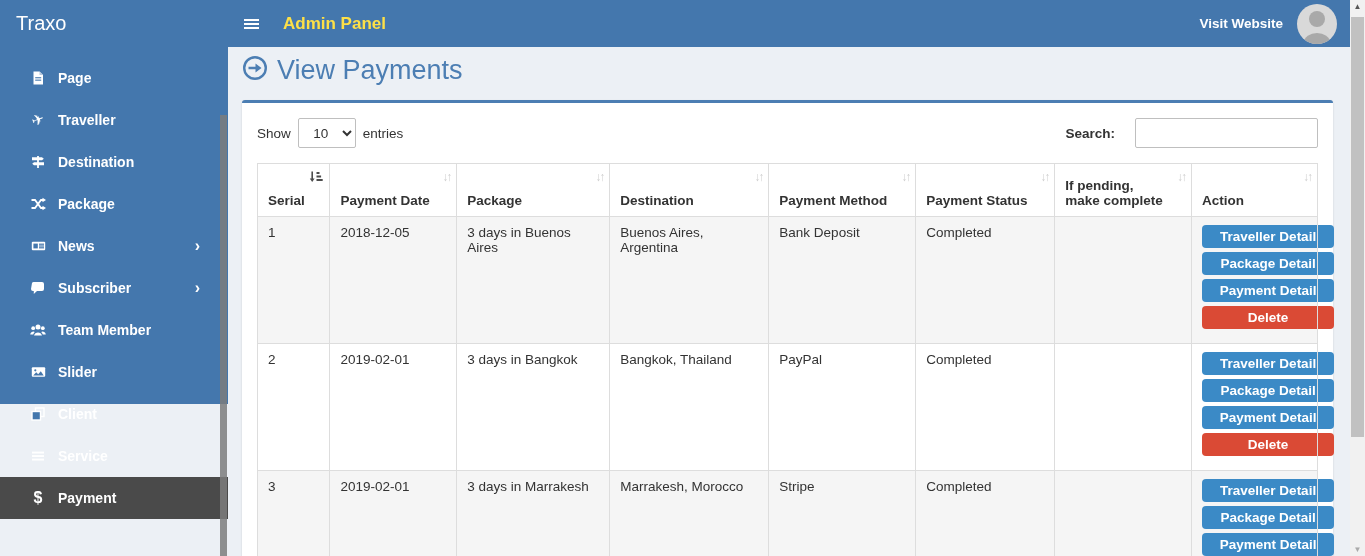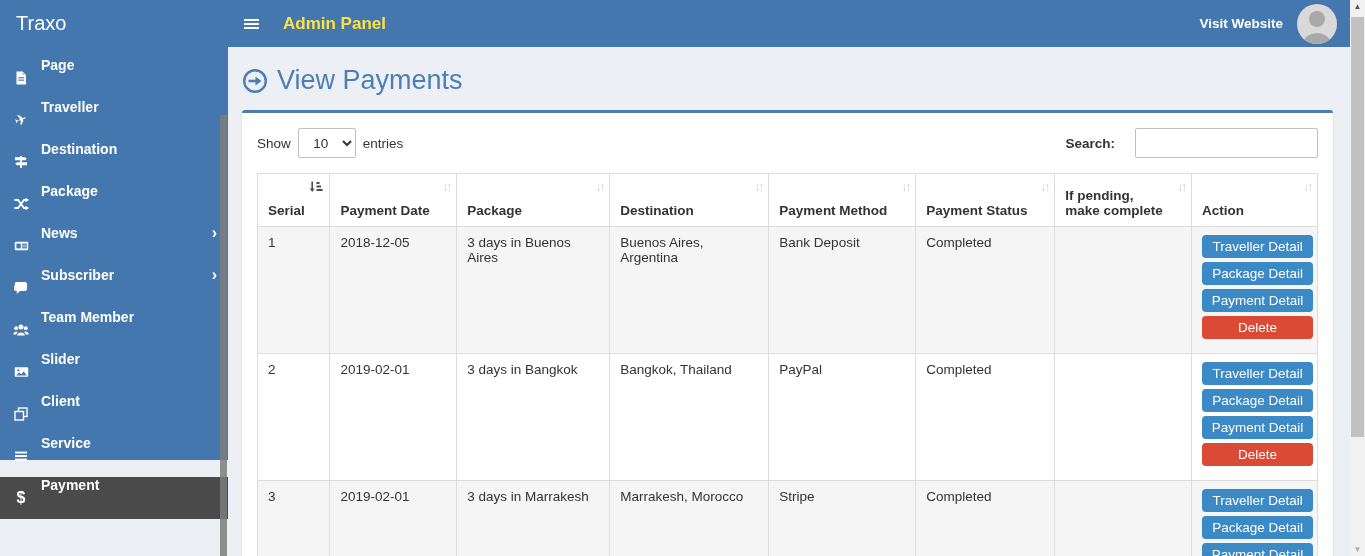--- a/index.html
+++ b/index.html
@@ -1,42 +1,42 @@
 <!DOCTYPE html>
 <html><head>
 <meta charset="utf-8">
 <style>
   * { margin:0; padding:0; box-sizing:border-box; }
   html,body { width:1365px; height:556px; overflow:hidden; font-family:"Liberation Sans", sans-serif; background:#ecf0f5; }
 
   
-  .sidebar { position:absolute; left:0; top:0; width:228px; height:460px; background:#4477ad; z-index:5; }
+  .sidebar { position:absolute; left:0; top:0; width:228px; height:404px; background:#4477ad; z-index:5; }
   .brand { height:47px; line-height:47px; padding-left:16px; color:#fff; font-size:20px; }
   .menu { list-style:none; margin-top:10px; }
-  .menu-item { display:flex; height:42px; padding:0 11px; color:#fff; cursor:pointer; }
+  .menu-item { display:flex; align-items:center; height:42px; padding:0 28px; color:#fff; cursor:pointer; }
   .menu-item.active { background:#4a4a4a; }
   .menu-item .micon { width:20px; margin-right:10px; display:flex; align-items:center; justify-content:center; font-size:15px; }
   .menu-item .mlabel { font-size:14px; font-weight:bold; }
   .menu-item .chev { margin-left:auto; font-size:16px; font-weight:bold; line-height:1; }
   .side-scroll-thumb { position:absolute; top:115px; right:1px; width:7px; height:441px; background:rgba(125,125,125,0.85); z-index:9; }
 
   
   .topbar { position:absolute; left:228px; top:0; right:0; height:47px; background:#4477ad; display:flex; align-items:center; z-index:4; }
   .hamburger { width:15px; margin-left:16px; cursor:pointer; }
   .hamburger span { display:block; height:2px; background:#fff; margin:2px 0; }
   .topbar-title { color:#fde047; font-size:17px; font-weight:bold; margin-left:24px; }
   .topbar-spacer { flex:1; }
   .visit-website { color:#fff; font-size:13.5px; font-weight:bold; margin-right:14px; cursor:pointer; }
   .avatar { width:40px; height:40px; border-radius:50%; background:#d9d9d9; margin-right:28px; position:relative; overflow:hidden; cursor:pointer; }
   .avatar .head { position:absolute; top:7px; left:12px; width:16px; height:16px; border-radius:50%; background:#a9a9a9; }
   .avatar .body { position:absolute; bottom:-7px; left:7px; width:26px; height:18px; border-radius:50% 50% 0 0; background:#a9a9a9; }
 
   
   .content { position:absolute; left:228px; top:47px; right:0; bottom:0; background:#ecf0f5; overflow:hidden; }
-  .page-heading { display:flex; align-items:center; margin:18px 0 14px 14px; color:#4c7eb3; }
+  .page-heading { display:flex; margin:8px 0 14px 14px; color:#4c7eb3; }
   .page-heading .ph-icon { margin-right:9px; display:flex; }
   .page-heading .ph-text { font-size:27px; }
 
   .card { position:relative; width:1091px; margin-left:14px; background:#fff; border-top:3px solid #4c7eb3; border-radius:3px 3px 0 0; box-shadow:0 1px 2px rgba(0,0,0,0.15); padding:15px; height:900px; }
 
   .controls { display:flex; align-items:center; margin-bottom:15px; font-size:13.5px; color:#333; }
   .length-select { width:58px; height:30px; margin:0 7px; border:1px solid #bfbfbf; border-radius:2px; font-size:13.5px; color:#333; text-align:center; background:#fff; font-family:"Liberation Sans", sans-serif; }
   .controls .spacer { flex:1; }
   .search-label { margin-right:20px;font-weight:bold; }
   .search-input { width:183px; height:30px; border:1px solid #bfbfbf; border-radius:2px; padding:0 8px; font-size:13.5px; font-family:"Liberation Sans", sans-serif; }
@@ -44,21 +44,21 @@
   
   table { width:100%; border-collapse:collapse; table-layout:fixed; }
   th, td { border:1px solid #ddd; font-size:13.5px; color:#333; }
   th { position:relative; vertical-align:bottom; text-align:left; padding:8px 22px 8px 10px; height:53px; font-weight:bold; }
   .sort-arrows { position:absolute; top:6px; right:6px; color:#cfcfcf; font-size:12px; letter-spacing:-2px; font-weight:normal; }
   .sort-asc-active { position:absolute; top:7px; right:6px; }
   td { vertical-align:top; padding:8px 10px; }
   tr.odd td { background:#f5f5f5; }
   tr.r1, tr.r2 { height:127px; }
 
-  .btn { display:block; width:111px; padding:4px 0; margin:0 0 4px 0; border:none; border-radius:4px; color:#fff; font-size:13.5px; text-align:center; cursor:pointer; font-family:"Liberation Sans", sans-serif; }
+  .btn { display:block; width:132px; padding:4px 0; margin:0 0 4px 0; border:none; border-radius:4px; color:#fff; font-size:13.5px; text-align:center; cursor:pointer; font-family:"Liberation Sans", sans-serif;font-weight:bold; }
   .btn-blue { background:#3b8ac6; }
   .btn-red { background:#da4a35; }
 
   
   .v-scrollbar { position:absolute; right:0; top:0; width:15px; height:556px; background:#f1f1f1; z-index:50; }
   .v-scrollbar .arrow-up { position:absolute; top:2px; left:0; width:15px; text-align:center; font-size:8px; color:#555; }
   .v-scrollbar .thumb { position:absolute; top:17px; left:1px; width:13px; height:420px; background:#c1c1c1; }
   .v-scrollbar .arrow-down { position:absolute; bottom:2px; left:0; width:15px; text-align:center; font-size:8px; color:#aaa; }
 
   svg { display:block; }

